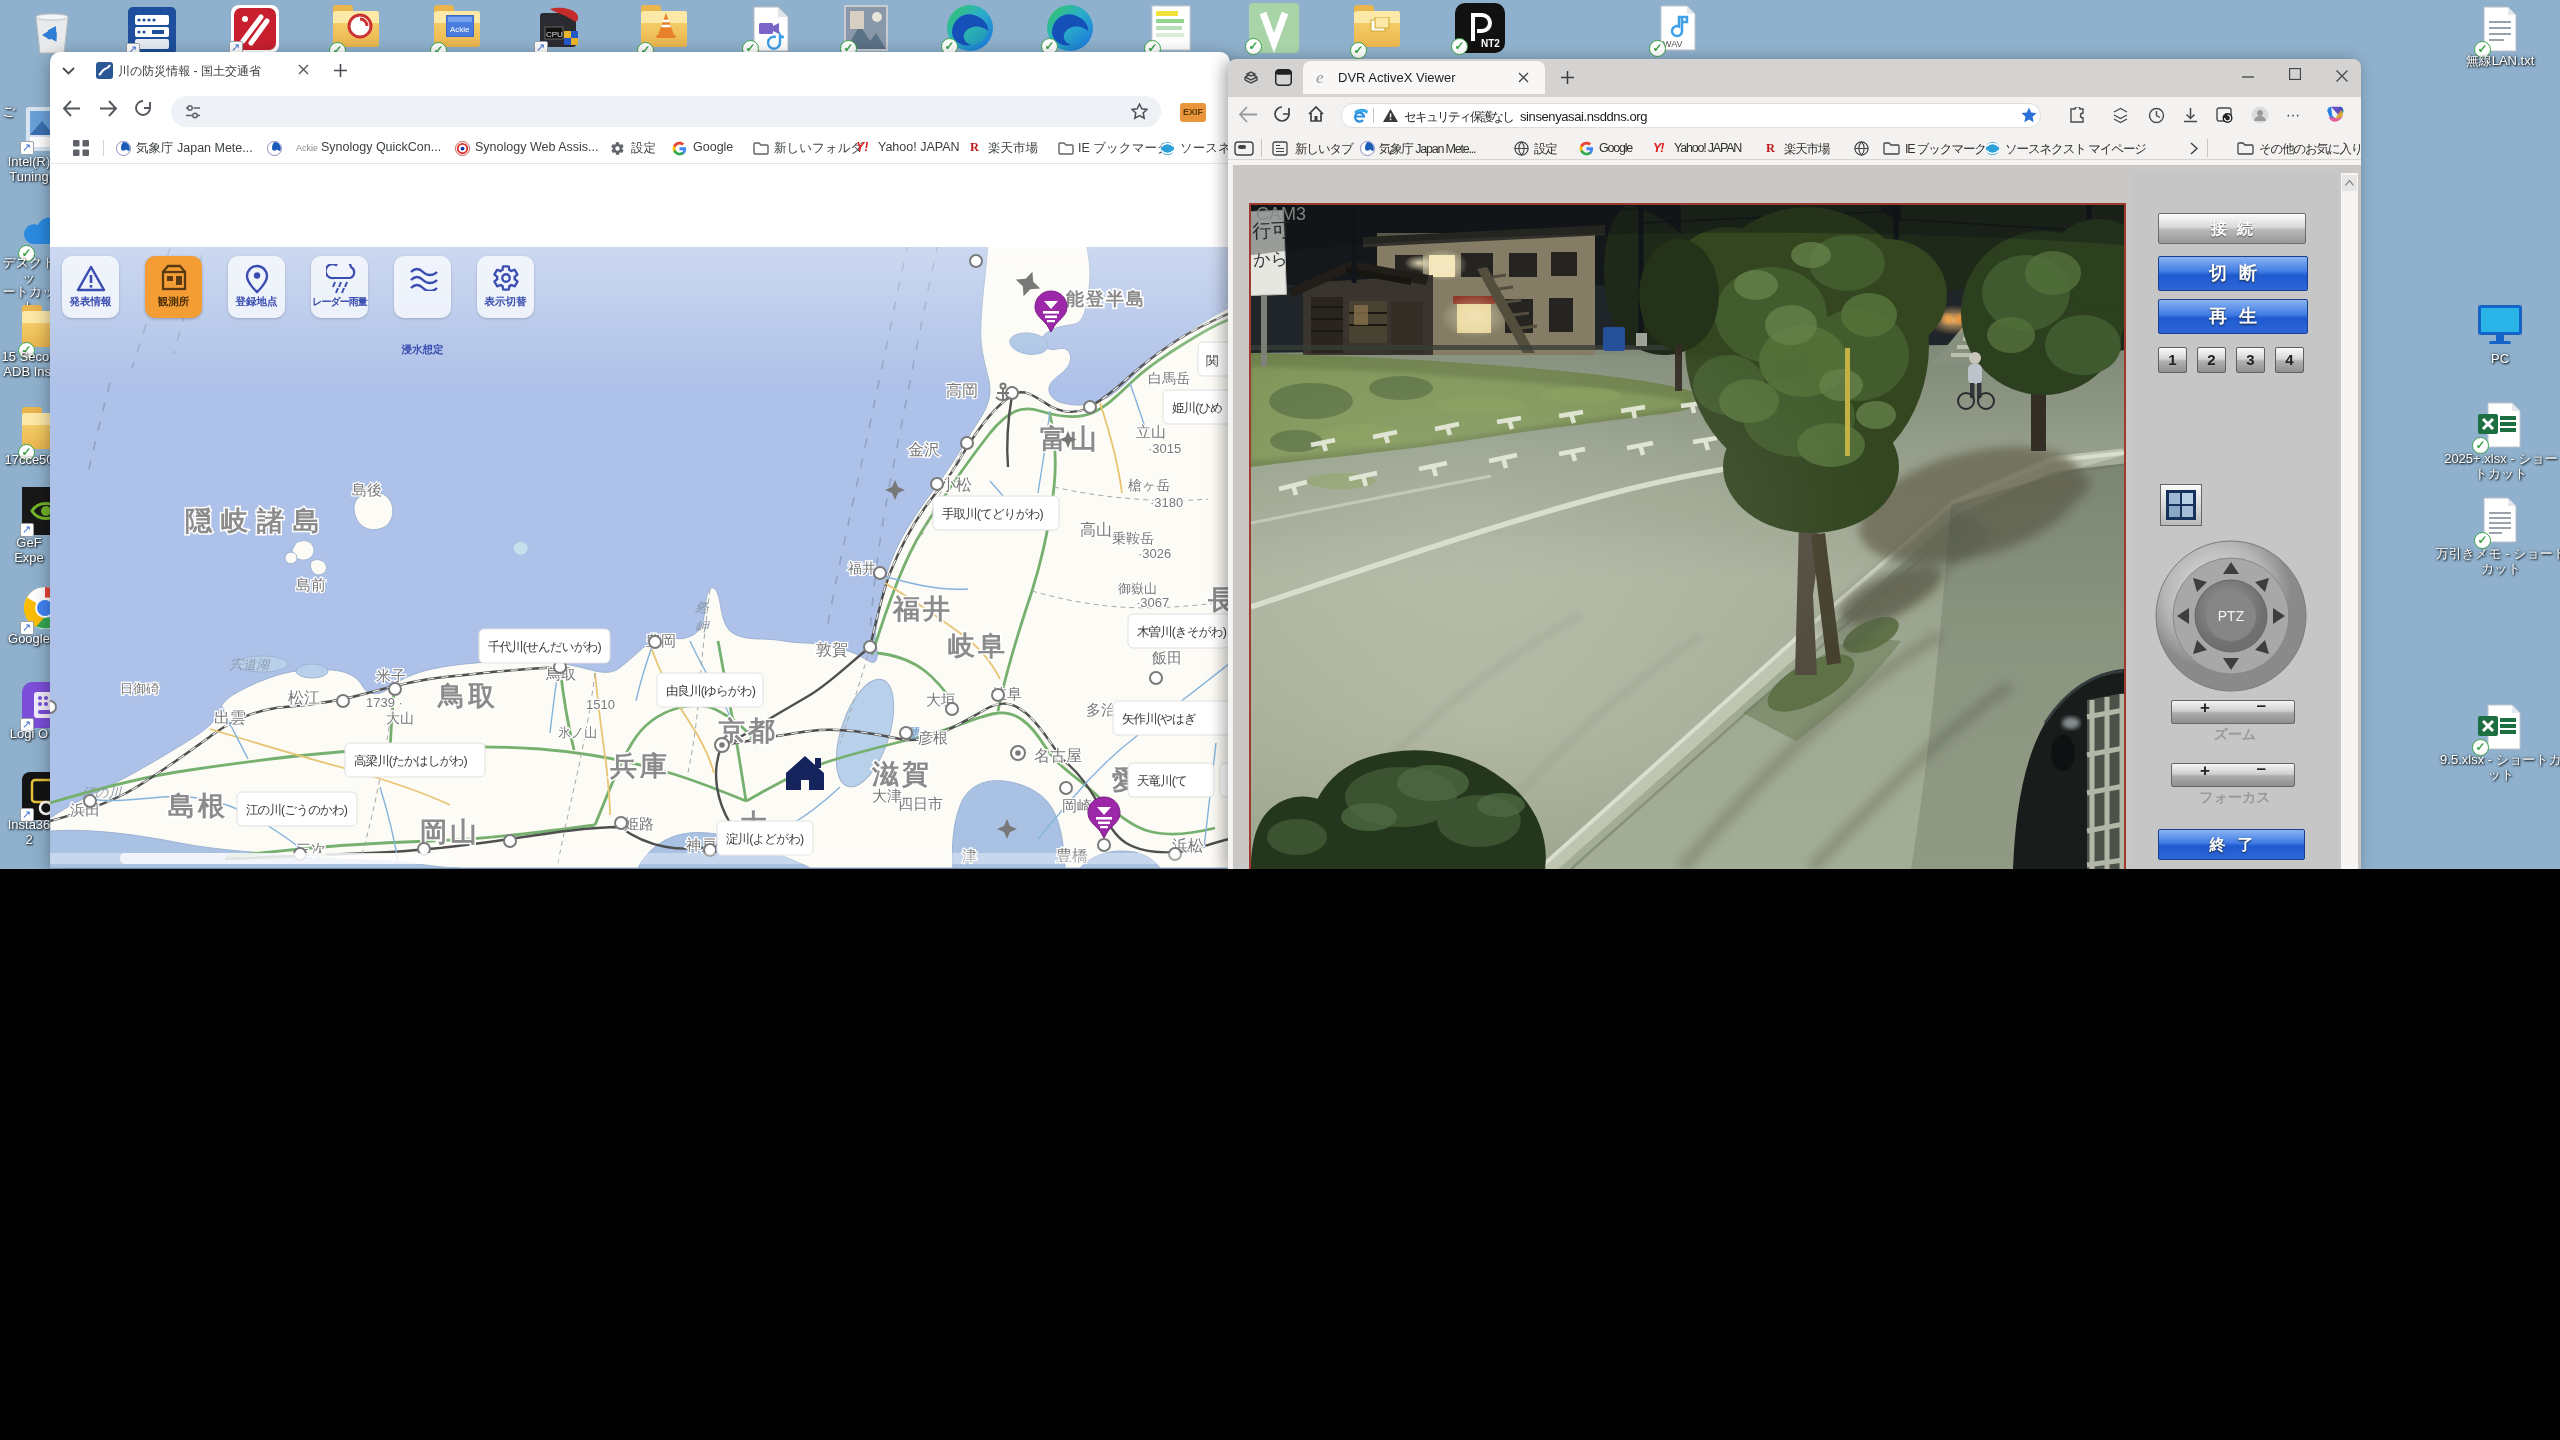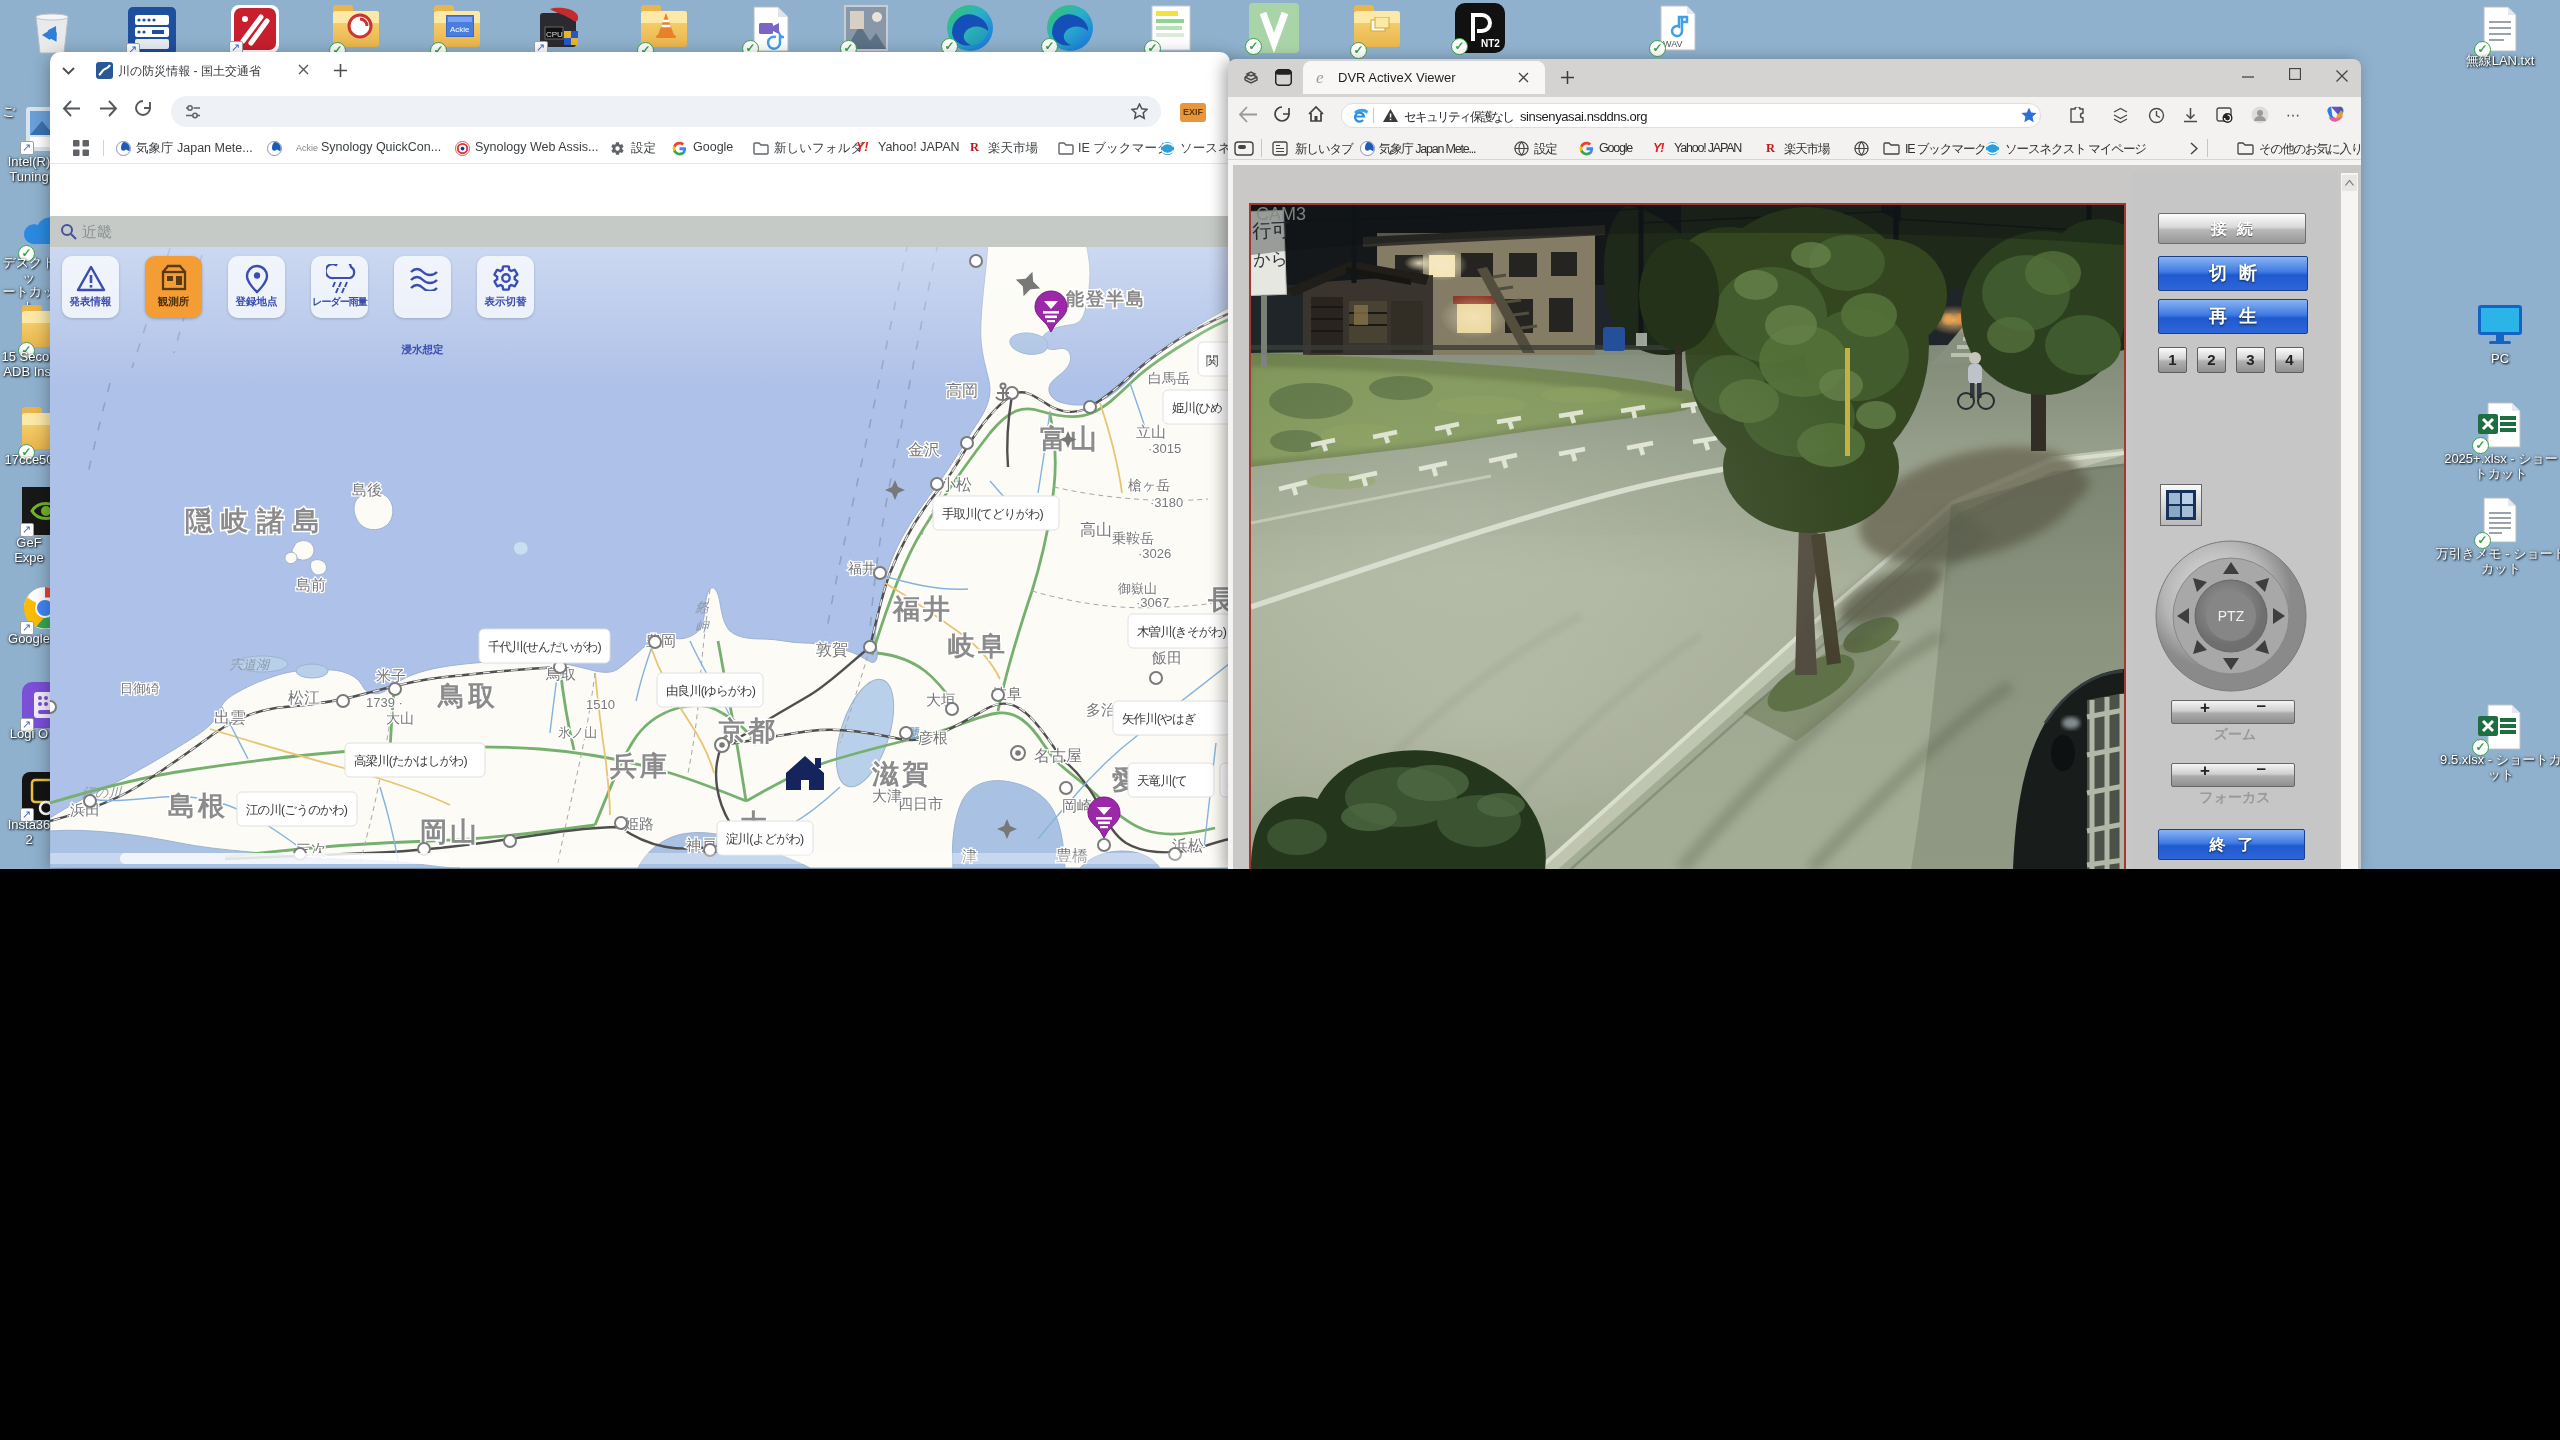--- a/index.html
+++ b/index.html
@@ -365,27 +365,20 @@
     <svg class="abs" style="left:1008px;top:90px" width="16" height="13" viewBox="0 0 16 13">
         <path d="M1 2 a1 1 0 0 1 1-1 h4 l2 2 h6 a1 1 0 0 1 1 1 v7 a1 1 0 0 1 -1 1 h-12 a1 1 0 0 1 -1-1 Z" fill="none" stroke="#5f6368" stroke-width="1.4"></path>
       </svg>
     <div class="cbi" style="left:1028px;">IE ブックマーク</div>
     <svg class="abs" style="left:1110px;top:89px" width="15" height="15" viewBox="0 0 16 16">
         <circle cx="8" cy="8" r="7" fill="#2a9fd8"></circle>
         <path d="M1.5 6 a8 8 0 0 1 13 0 M1.5 10 a8 8 0 0 0 13 0" stroke="#fff" stroke-width="1.6" fill="none"></path>
       </svg>
     <div class="cbi" style="left:1130px;">ソースネク</div>
   </div>
-  <div id="csearch">
-    <svg class="abs" style="left:10px;top:7px" width="17" height="17" viewBox="0 0 17 17">
-        <circle cx="7" cy="7" r="5" fill="none" stroke="#44509e" stroke-width="2"></circle>
-        <path d="M11 11 L16 16" stroke="#44509e" stroke-width="2"></path>
-      </svg>
-    <div class="abs" style="left:32px;top:7px;font-size:15px;color:#8d9298;">近畿</div>
-  </div>
   <div id="cmap">
   <svg width="1180" height="621" viewBox="0 4 1180 621" font-family="Liberation Sans">
     <rect width="1180" height="625" fill="#aec1e8"></rect>
     <path id="land" d="M0,575 C20,562 35,555 45,550 C70,538 95,524 110,515 C135,500 152,490 160,482 C168,474 170,467 172,462 C178,454 183,452 188,449 C200,442 215,436 228,432 C244,427 262,426 282,427 C296,428 304,433 309,438 C313,443 314,447 318,449 C324,452 332,451 338,446 C344,441 352,436 362,432 C380,425 402,422 425,420 C448,418 470,416 492,418 C510,419 530,424 545,428 C555,430 562,430 568,426 C578,419 590,407 600,399 C607,393 614,391 621,394 C628,397 636,396 643,392 C650,388 652,384 654,374 C655,364 656,350 660,346 C664,342 668,348 670,360 C672,372 674,382 680,388 C688,395 700,396 714,396 C728,396 740,400 754,400 C768,400 782,403 798,408 C808,411 816,417 821,419 C826,421 828,415 827,408 C826,400 824,394 826,386 C828,375 831,357 834,342 C838,322 848,300 860,281 C872,262 880,252 888,241 C898,227 908,211 916,198 C923,186 930,177 935,167 C940,156 941,148 939,138 C936,125 932,112 931,98 C930,82 932,62 934,42 C936,25 937,12 938,0 L1036,0 C1038,10 1040,20 1040,30 C1040,42 1038,56 1035,68 C1032,78 1028,81 1020,82 C1010,83 1000,86 994,92 C990,97 992,104 999,106 C1006,108 1012,103 1017,107 C1022,111 1022,119 1016,126 C1010,133 1000,137 999,145 C998,152 1004,158 1013,160 C1024,163 1038,163 1050,158 C1062,153 1072,144 1083,133 C1094,122 1108,110 1122,100 C1140,87 1158,76 1180,64 L1180,625 L0,625 Z" fill="#fcfbf5" stroke="#9db3d2" stroke-width="1"></path>
     <g fill="#fcfbf5" stroke="#9db3d2" stroke-width="1">
       <path d="M308,255 C315,248 328,247 336,253 C344,259 345,272 339,280 C333,288 318,289 311,282 C304,275 301,262 308,255 Z"></path>
       <path d="M246,300 C252,296 260,297 263,303 C266,309 262,316 255,317 C248,318 242,313 242,307 Z"></path>
       <path d="M262,318 C267,315 274,317 276,322 C278,327 274,332 268,332 C262,332 258,322 262,318 Z"></path>
       <path d="M238,310 C242,308 247,310 247,315 C247,319 242,322 238,320 C234,318 234,312 238,310 Z"></path>
     </g>

